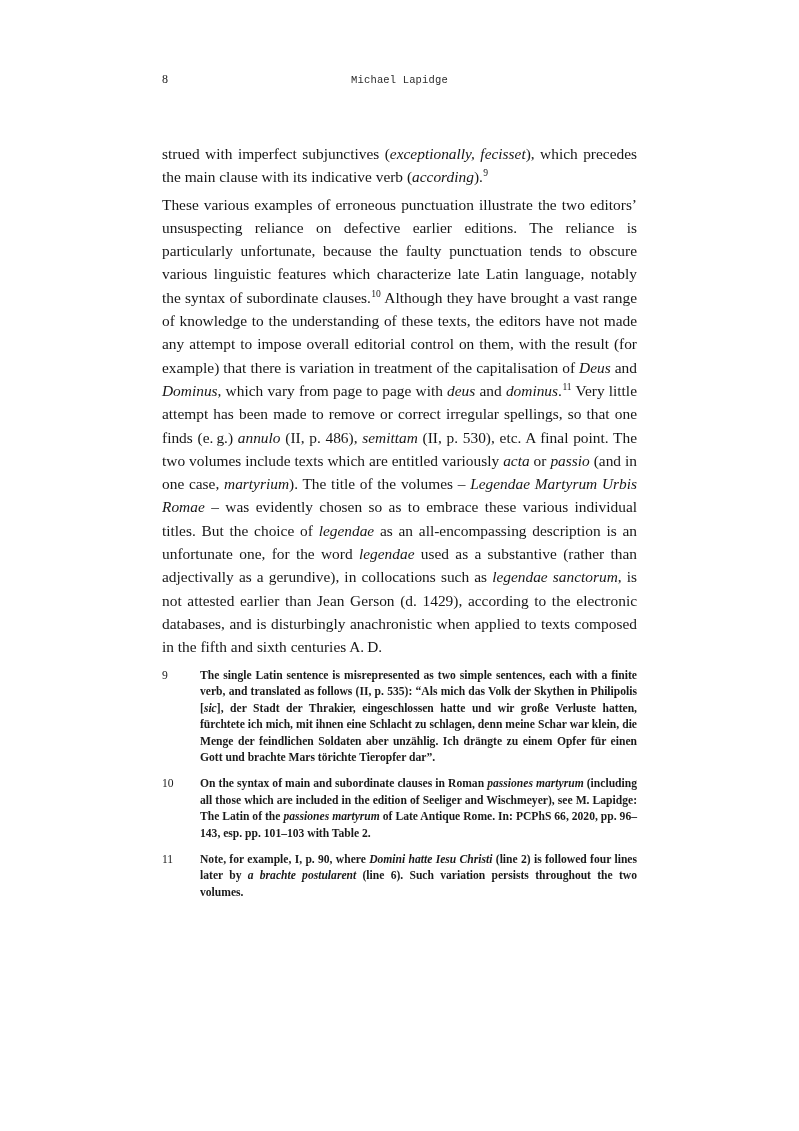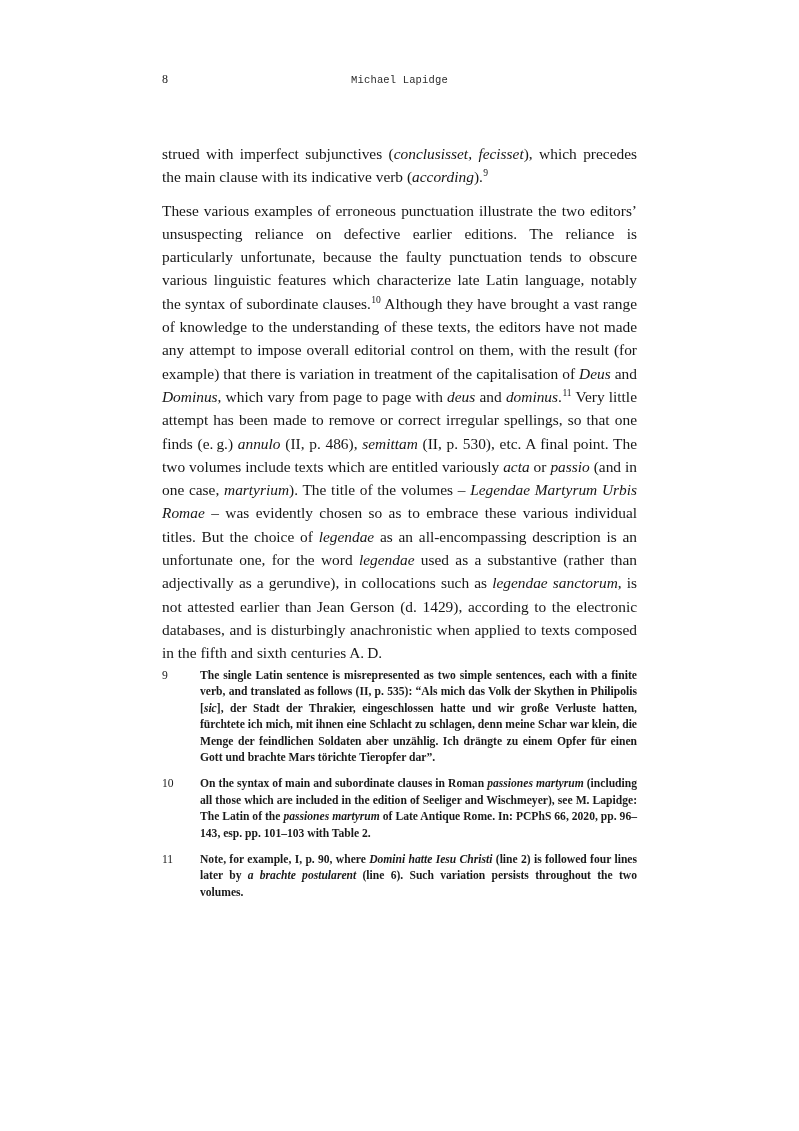--- a/index.html
+++ b/index.html
@@ -63,21 +63,21 @@
   p.para {
     margin: 0 0 0 0;
     font-size: 15.4px;
     line-height: 23.3px;
     text-align: justify;
     text-justify: inter-word;
     hyphens: manual;
     color: #161616;
   }
   p.para + p.para {
-    margin-top: 10px;
+    margin-top: 4px;
   }
 
   i, em { font-style: italic; }
 
   sup.fnref {
     font-size: 9.6px;
     vertical-align: super;
     line-height: 0;
     padding-left: 0.5px;
   }
@@ -117,21 +117,21 @@
 <body>
 
 <div class="page">
 
   <div class="runhead">
     <span class="folio">8</span>
     <span class="title">Michael Lapidge</span>
   </div>
 
   <div class="body-col">
-    <p class="para">strued with imperfect subjunctives (<i>conclusisset, fecisset</i>), which precedes the main clause with its indicative verb (<i>according</i>).<sup class="fnref">9</sup></p>
+    <p class="para">strued with imperfect subjunctives (<i>exceptionally, fecisset</i>), which precedes the main clause with its indicative verb (<i>according</i>).<sup class="fnref">9</sup></p>
     <p class="para">These various examples of erroneous punctuation illustrate the two editors’ unsuspecting reliance on defective earlier editions. The reliance is particularly unfortunate, because the faulty punctuation tends to obscure various linguistic features which characterize late Latin language, notably the syntax of subordinate clauses.<sup class="fnref">10</sup> Although they have brought a vast range of knowledge to the understanding of these texts, the editors have not made any attempt to impose overall editorial control on them, with the result (for example) that there is variation in treatment of the capitalisation of <i>Deus</i> and <i>Dominus</i>, which vary from page to page with <i>deus</i> and <i>dominus</i>.<sup class="fnref">11</sup> Very little attempt has been made to remove or correct irregular spellings, so that one finds (e. g.) <i>annulo</i> (II, p.&nbsp;486), <i>semittam</i> (II, p.&nbsp;530), etc. A final point. The two volumes include texts which are entitled variously <i>acta</i> or <i>passio</i> (and in one case, <i>martyrium</i>). The title of the volumes – <i>Legendae Martyrum Urbis Romae</i> – was evidently chosen so as to embrace these various individual titles. But the choice of <i>legendae</i> as an all-encompassing description is an unfortunate one, for the word <i>legendae</i> used as a substantive (rather than adjectivally as a gerundive), in collocations such as <i>legendae sanctorum</i>, is not attested earlier than Jean Gerson (d.&nbsp;1429), according to the electronic databases, and is disturbingly anachronistic when applied to texts composed in the fifth and sixth centuries A. D.</p>
   </div>
 
   <div class="footnotes">
     <div class="fn">
       <span class="fn-num">9</span>
       <span class="fn-text">The single Latin sentence is misrepresented as two simple sentences, each with a finite verb, and translated as follows (II, p.&nbsp;535): “Als mich das Volk der Skythen in Philipolis [<i>sic</i>], der Stadt der Thrakier, eingeschlossen hatte und wir große Verluste hatten, fürchtete ich mich, mit ihnen eine Schlacht zu schlagen, denn meine Schar war klein, die Menge der feindlichen Soldaten aber unzählig. Ich drängte zu einem Opfer für einen Gott und brachte Mars törichte Tieropfer dar”.</span>
     </div>
     <div class="fn">
       <span class="fn-num">10</span>

